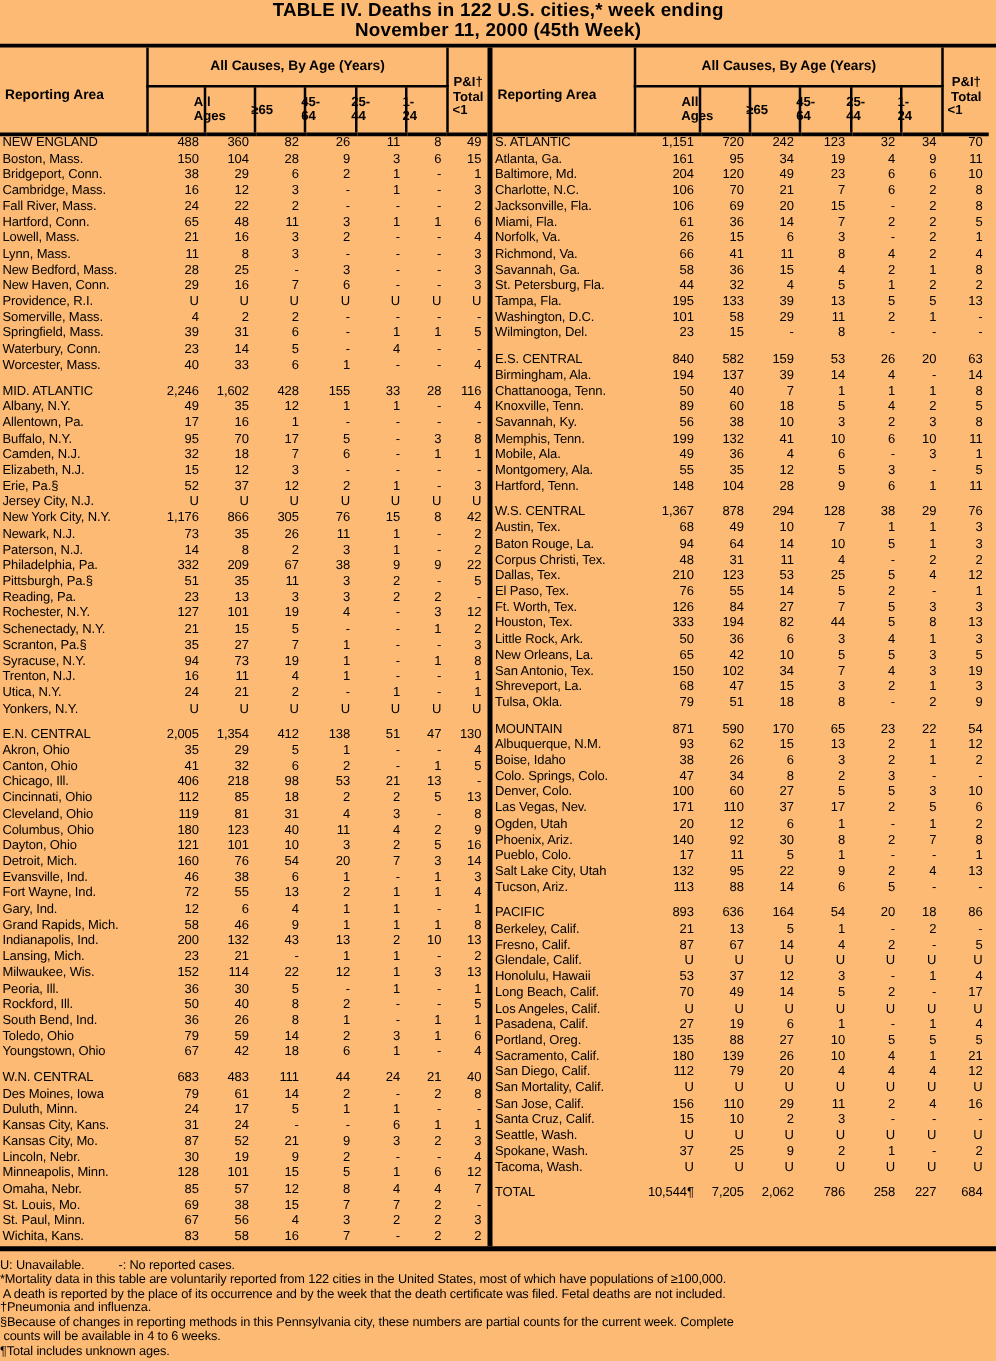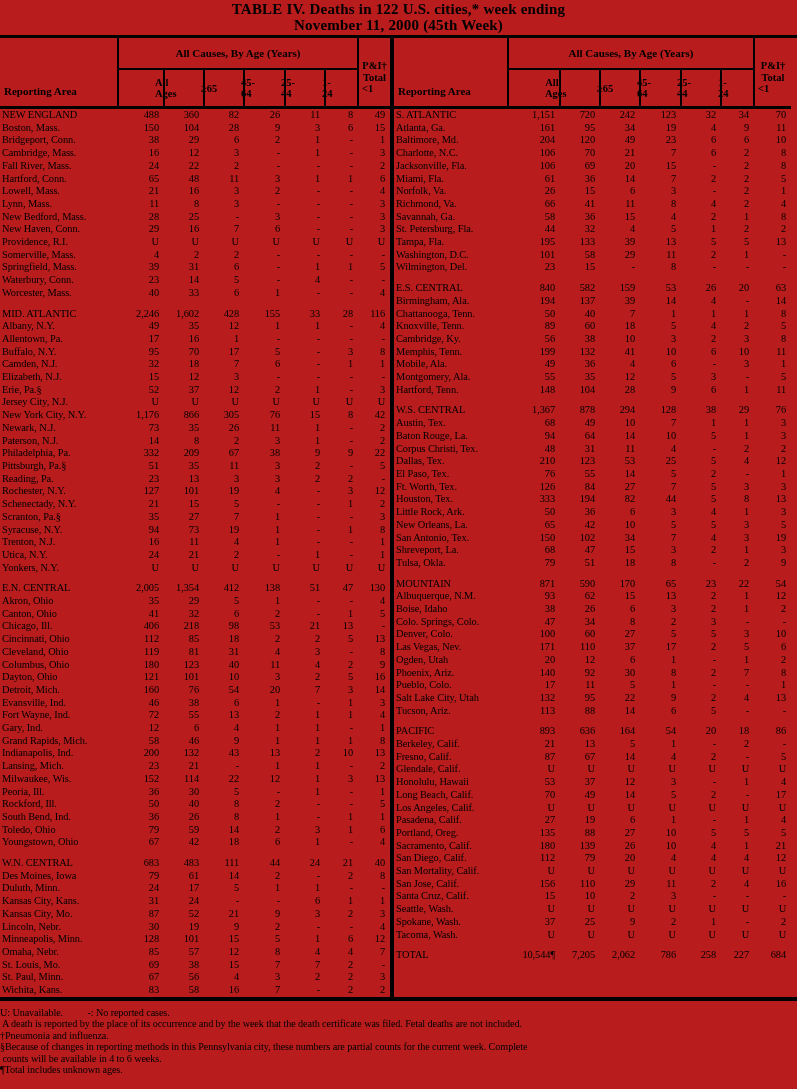--- a/index.html
+++ b/index.html
@@ -1,40 +1,40 @@
 <!DOCTYPE html>
 <html><head>
 <meta charset="utf-8">
 <style>
   html, body { margin: 0; padding: 0; background: #fff; }
   .page {
     position: relative;
     width: 797px;
     height: 1089px;
-    background: #b91c1c;
+    background: #fdba74;
     color: #000;
-    font-family: Liberation Serif, serif;
+    font-family: Liberation Sans, sans-serif;
     overflow: hidden;
   }
   .title { text-align: center; font-weight: bold; font-size: 15px; line-height: 16px; padding-top: 1px; letter-spacing: 0.2px; }
   .tables {
     display: flex;
     align-items: stretch;
     border-top: 3px solid #000;
     border-bottom: 4px solid #000;
     margin-top: 2px;
   }
   .half-left  { width: 390px; border-right: 4px solid #000; }
   .half-right { width: 397px; }
   table { border-collapse: collapse; table-layout: fixed; width: 100%; }
   td { padding: 0; }
   thead td { font-weight: bold; text-align: center; margin-left: 41px; }
   .h-ra {
     text-align: left; vertical-align: bottom;
-    font-size: 11px; padding-left: 4px; padding-bottom: 9px;
+    font-size: 11px; padding-left: 4px; padding-bottom: 24px;
     border-right: 2px solid #000; border-bottom: 3px solid #000;
   }
   .h-group { border: 2px solid #000; border-top: 0; height: 30px; font-size: 11px; vertical-align: middle; }
   .h-age {
     border: 2px solid #000; border-bottom: 3px solid #000;
     height: 36px; font-size: 10.5px; line-height: 11px; vertical-align: middle; padding-left: 36px;
   }
   .h-pi {
     border-left: 2px solid #000; border-bottom: 3px solid #000;
     font-size: 10.5px; line-height: 12px; vertical-align: middle;
@@ -980,21 +980,21 @@
               <td class="lbl">Knoxville, Tenn.</td>
               <td class="num">89</td>
               <td class="num">60</td>
               <td class="num">18</td>
               <td class="num">5</td>
               <td class="num">4</td>
               <td class="num">2</td>
               <td class="num">5</td>
             </tr>
             <tr>
-              <td class="lbl">Cambridge, Ky.</td>
+              <td class="lbl">Savannah, Ky.</td>
               <td class="num">56</td>
               <td class="num">38</td>
               <td class="num">10</td>
               <td class="num">3</td>
               <td class="num">2</td>
               <td class="num">3</td>
               <td class="num">8</td>
             </tr>
             <tr>
               <td class="lbl">Memphis, Tenn.</td>
@@ -1469,20 +1469,21 @@
               <td class="num">684</td>
             </tr>
           </tbody>
       </table>
     </div>
 
   </div>
 
   <div class="footnotes" id="footnotes">
       <div>U: Unavailable.          -: No reported cases.</div>
+      <div>*Mortality data in this table are voluntarily reported from 122 cities in the United States, most of which have populations of ≥100,000.</div>
       <div> A death is reported by the place of its occurrence and by the week that the death certificate was filed. Fetal deaths are not included.</div>
       <div>†Pneumonia and influenza.</div>
       <div>§Because of changes in reporting methods in this Pennsylvania city, these numbers are partial counts for the current week. Complete</div>
       <div> counts will be available in 4 to 6 weeks.</div>
       <div>¶Total includes unknown ages.</div>
     </div>
 
 </div>
 
 </body></html>

